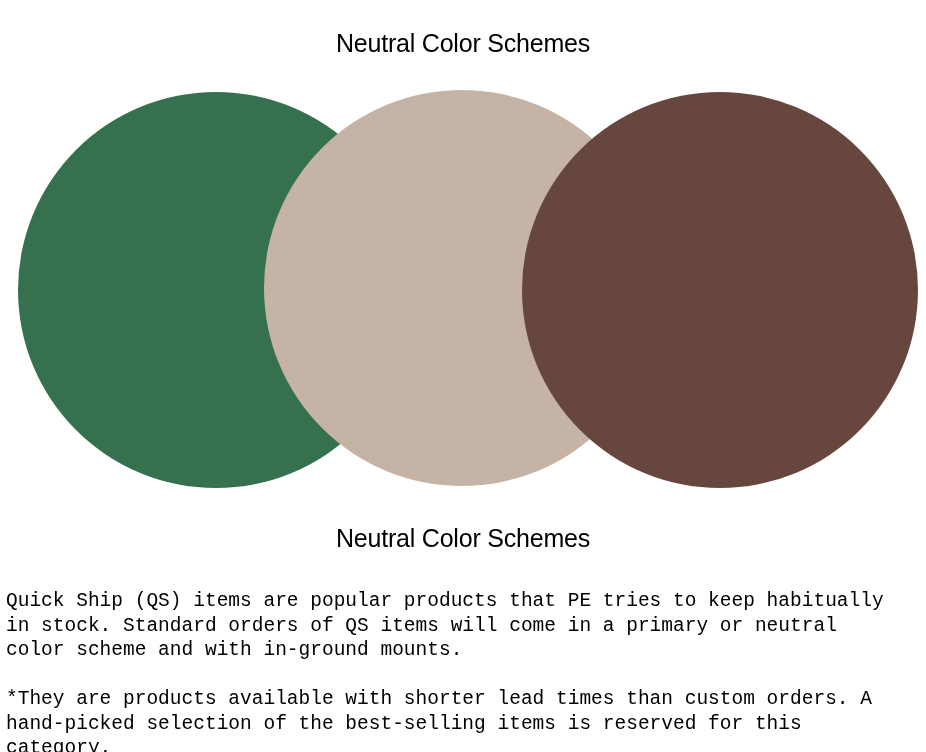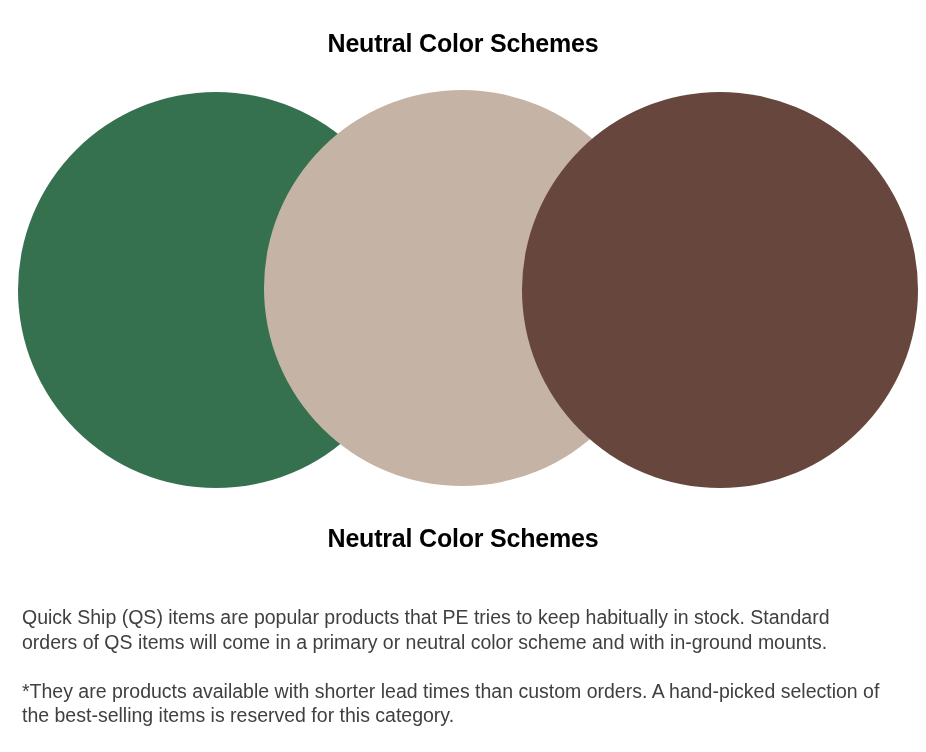--- a/index.html
+++ b/index.html
@@ -22,21 +22,21 @@
     height: 752px;
     background: #ffffff;
   }
 
   
   .title {
     position: absolute;
     left: 0;
     width: 926px;
     text-align: center;
-    font-weight: bold;
+    font-weight: normal;
     font-size: 25px;
     letter-spacing: -0.2px;
     color: #000000;
     white-space: nowrap;
   }
   .title-top { top: 29px; }
   .title-bottom { top: 524px; }
 
   
   .swatch-group {
@@ -75,22 +75,23 @@
   
   .body-copy {
     position: absolute;
     left: 6px;
     top: 589px;
     width: 900px;
   }
   .paragraph {
     font-size: 19.5px;
     line-height: 24.5px;
-    color: #404040;
-    margin: 16px;
+    color: #000000;
+    margin: 0;
+    font-family: Liberation Mono, monospace;
   }
   .paragraph + .paragraph {
     margin-top: 24.5px;
   }
 </style>
 </head>
 <body>
 
 <div class="page">
 

